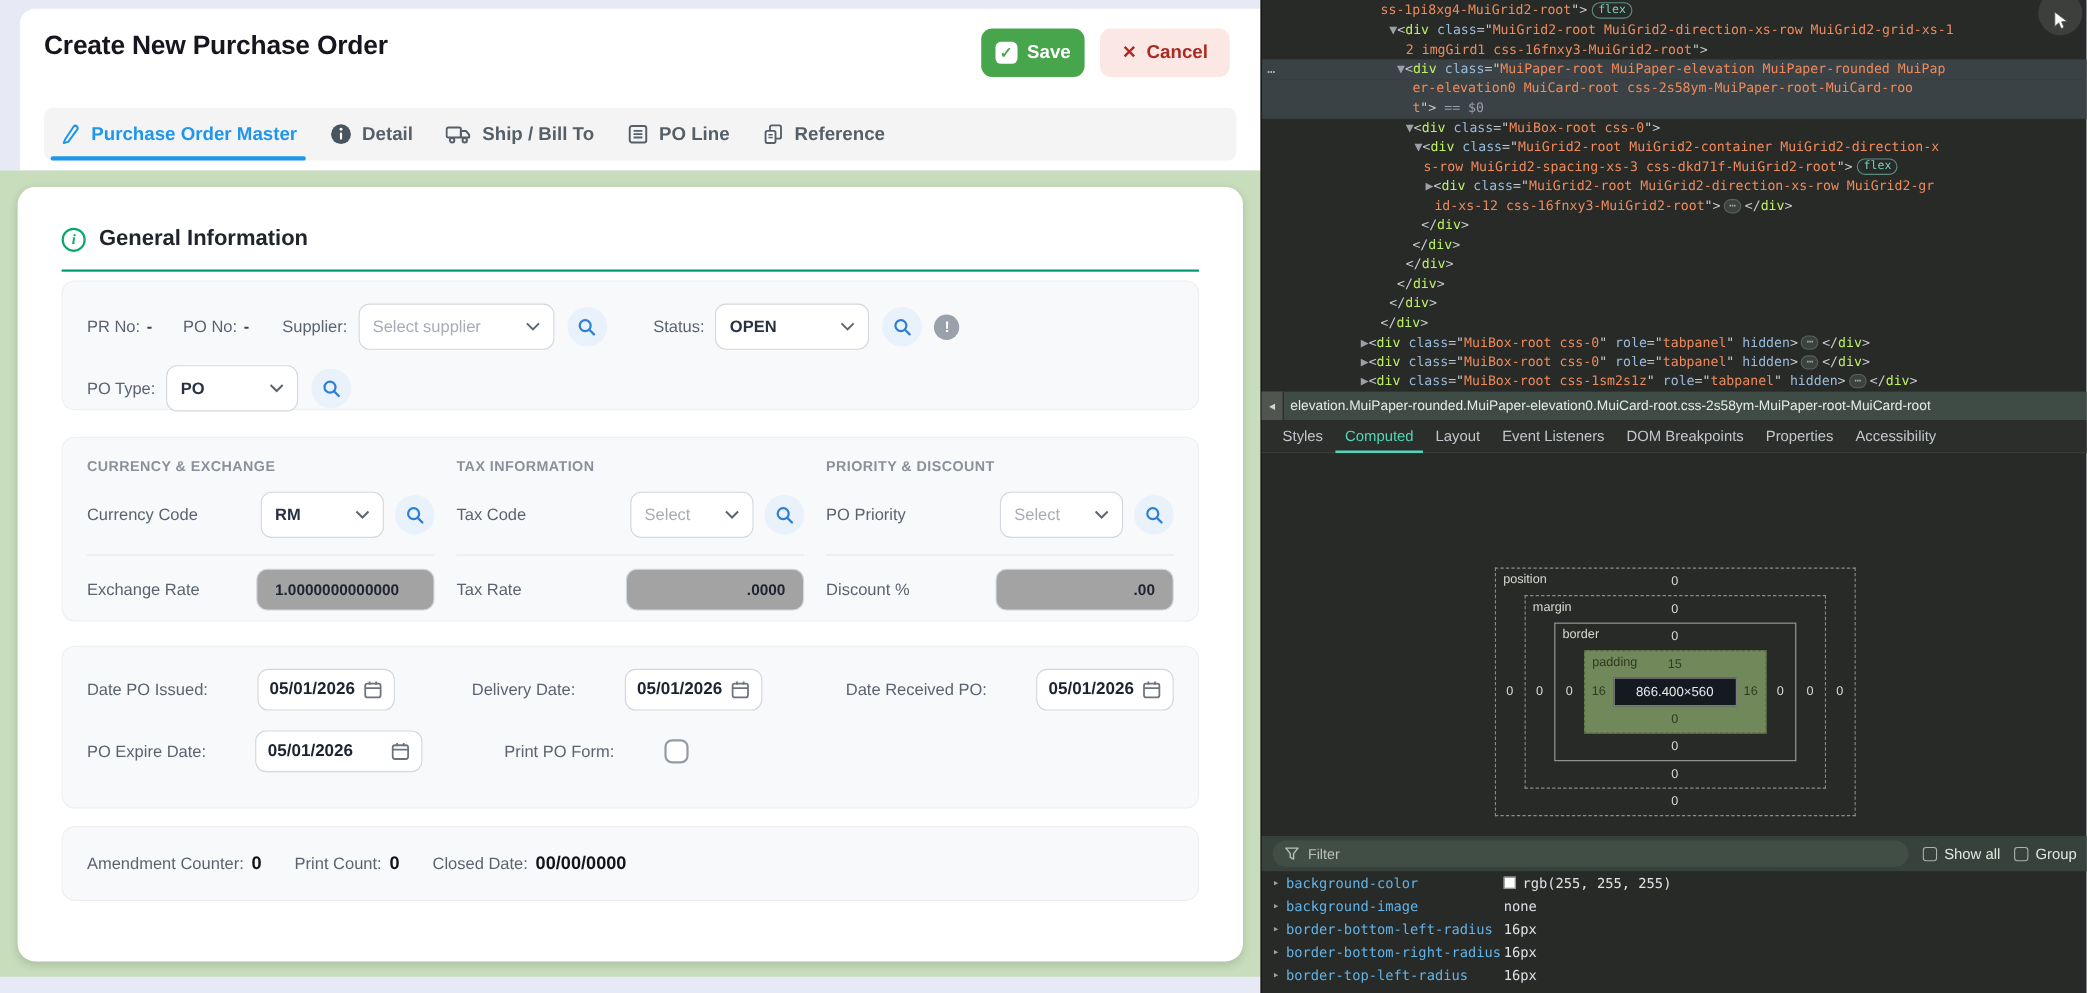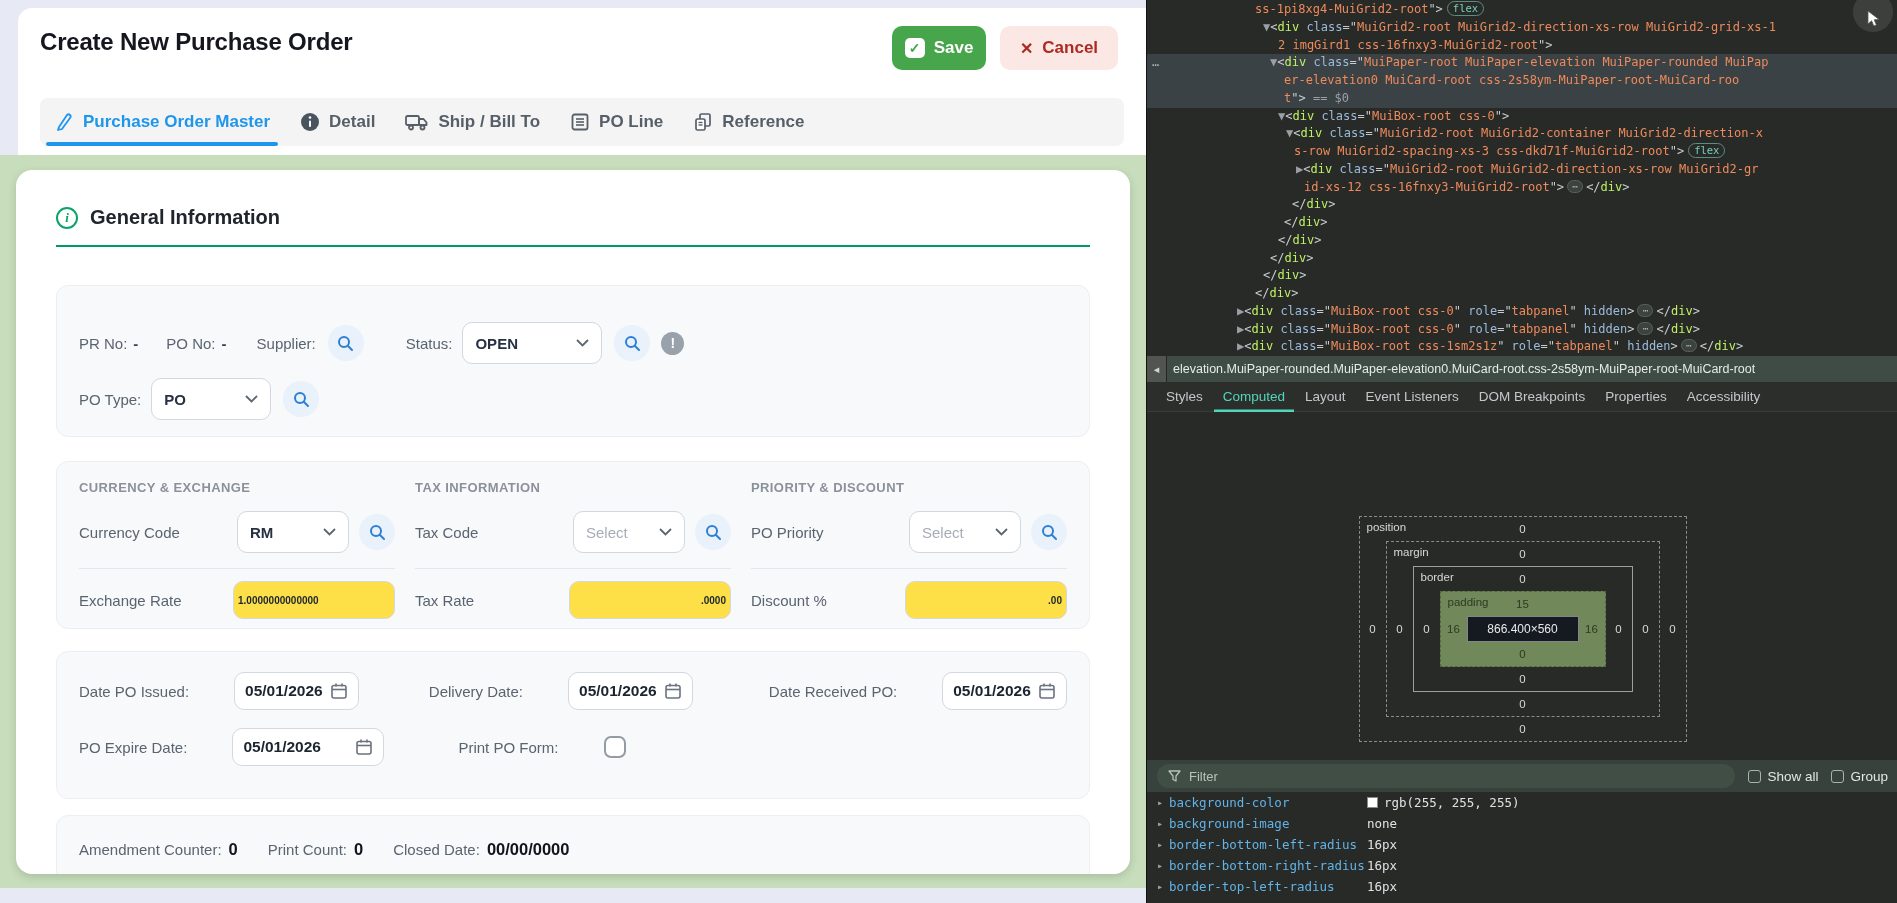--- a/index.html
+++ b/index.html
@@ -33,32 +33,32 @@
 
   .panel { background:#f8f9fb; border:1px solid #eceef2; border-radius:12px; }
   .lbl { font-size:15px; color:#5a6470; white-space:nowrap; }
   .val-dash { font-size:15px; color:#3a424c; font-weight:600; margin-left:6px; }
   .sel { display:flex; align-items:center; justify-content:space-between; background:#fff; border:1.5px solid #d3d7de; border-radius:10px; height:42px; padding:0 12px; font-size:15px; font-weight:600; color:#273142; cursor:pointer; }
   .sel .ph { color:#a7adb6; font-weight:400; }
   .chev { width:13px; height:8px; margin-left:8px; flex:0 0 auto; }
   .search-btn { width:36px; height:36px; border-radius:50%; background:#e9f1fb; display:flex; align-items:center; justify-content:center; cursor:pointer; flex:0 0 auto; }
   .warn-ico { width:23px; height:23px; border-radius:50%; background:#99a1ab; color:#fff; font-weight:700; font-size:14px; display:flex; align-items:center; justify-content:center; }
 
-  .p1 { margin-top:38px; height:152px; padding:16px 22px; }
+  .p1 { margin-top:8px; height:118px; padding:0 22px; }
   .p1-row1 { padding-top:20px; display:flex; align-items:center; }
   .p1-row2 { margin-top:14px; display:flex; align-items:center; }
 
   .p2 { margin-top:24px; height:168px; padding:18px 22px 0; display:grid; grid-template-columns:1fr 1fr 1fr; column-gap:20px; }
   .ph-head { font-size:13px; font-weight:700; color:#8a919b; letter-spacing:.4px; }
   .selrow { margin-top:16px; display:flex; align-items:center; height:42px; }
   .selrow .lbl { flex:1; }
   .divider { margin-top:15px; height:1px; background:#e4e7ec; }
   .inprow { margin-top:12px; display:flex; align-items:center; }
   .inprow .lbl { flex:1; }
-  .num-in { background:#fde047; border:1.5px solid #d3d7de; border-radius:10px; height:38px; padding:0 4px; font-weight:600; font-size:10px; color:#1b2430; display:flex; align-items:center; width:162px; overflow:hidden; white-space:nowrap; }
+  .num-in { background:#a3a3a3; border:1.5px solid #d3d7de; border-radius:10px; height:38px; padding:0 16px; font-weight:600; font-size:14px; color:#1b2430; display:flex; align-items:center; width:162px; overflow:hidden; white-space:nowrap; }
   .num-in.right { justify-content:flex-end; }
 
   .p3 { margin-top:22px; height:148px; padding:0 22px; }
   .drow { display:flex; align-items:center;gap:36px; }
   .drow1 { padding-top:20px; }
   .drow2 { margin-top:18px; }
   .datebox { display:flex; align-items:center; background:#fff; border:1.5px solid #d3d7de; border-radius:10px; height:38px; padding:0 10px; width:152px; font-weight:700; font-size:15.5px; color:#1b2430; cursor:pointer; }
   .datebox svg { margin-left:auto; }
   .checkbox { width:22px; height:22px; border:2px solid #939ba5; border-radius:7px; background:#fff; cursor:pointer; }
 
@@ -191,20 +191,26 @@
 
       <div class="panel p1">
         <div class="p1-row1">
           <span class="lbl">PR No:</span>
           <span class="val-dash">-</span>
           <span style="width:28px"></span>
           <span class="lbl">PO No:</span>
           <span class="val-dash">-</span>
           <span style="width:30px"></span>
           <span class="lbl">Supplier:</span>
+          <div class="sel" style="width:178px; margin-left:10px">
+            <span class="ph">Select supplier</span>
+            <svg class="chev" viewBox="0 0 13 8">
+                <path d="M1 1 L6.5 6.5 L12 1" fill="none" stroke="#5c6670" stroke-width="1.8"></path>
+              </svg>
+          </div>
           <div class="search-btn" style="margin-left:12px">
             <svg width="17" height="17" viewBox="0 0 17 17">
                 <circle cx="7" cy="7" r="5" fill="none" stroke="#2b7fd4" stroke-width="2"></circle>
                 <line x1="11" y1="11" x2="15" y2="15" stroke="#2b7fd4" stroke-width="2" stroke-linecap="round"></line>
               </svg>
           </div>
           <span class="lbl" style="margin-left:42px">Status:</span>
           <div class="sel" style="width:140px; margin-left:10px; font-weight:700">
             <span>OPEN</span>
             <svg class="chev" viewBox="0 0 13 8">

